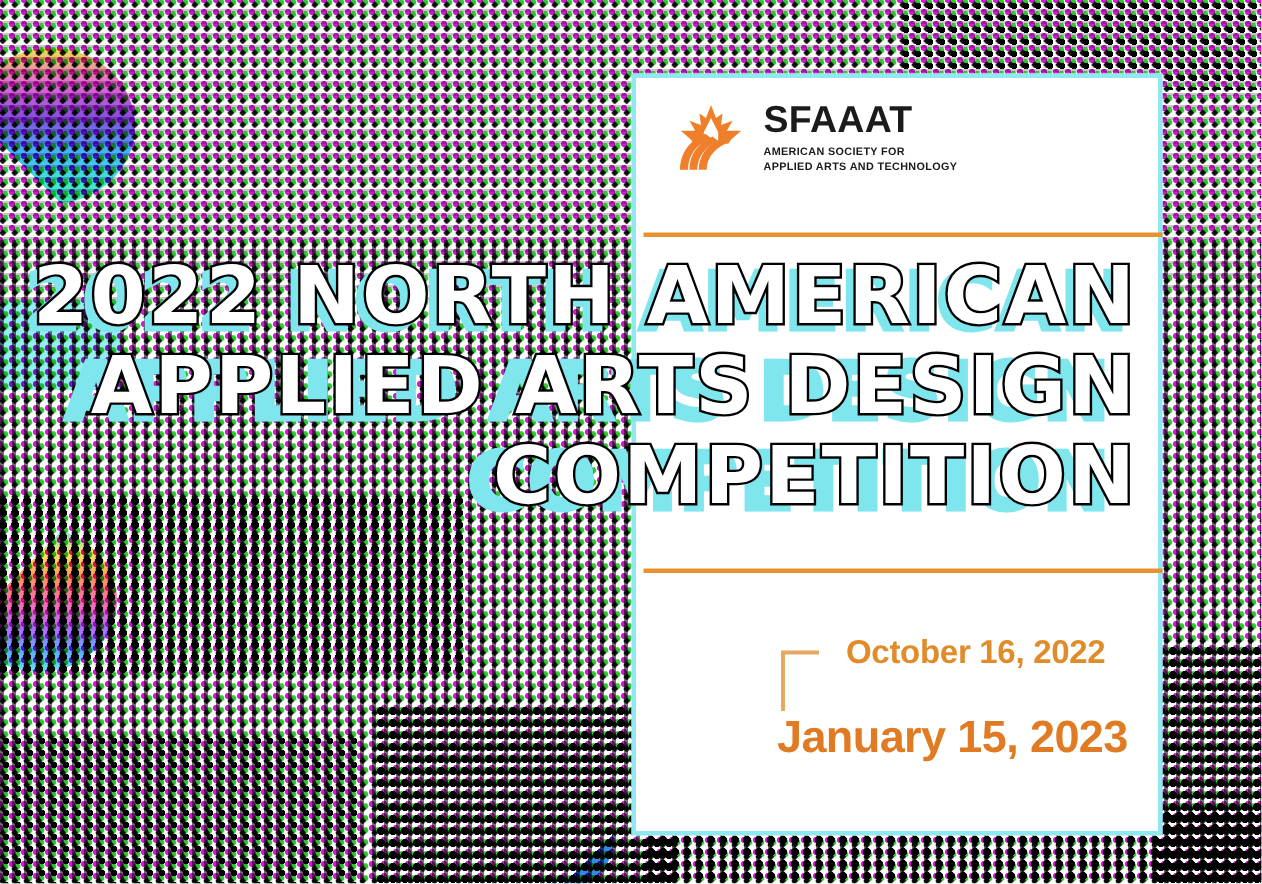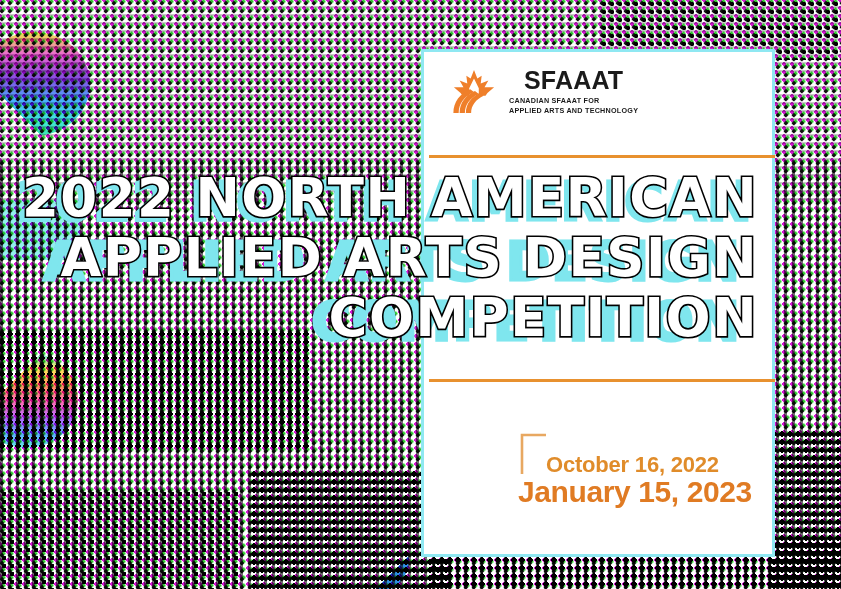--- a/index.html
+++ b/index.html
@@ -188,21 +188,20 @@
     display: block;
   }
   .logo-title {
     font-family: "Liberation Sans", sans-serif;
     font-weight: 700;
     font-size: 25px;
     letter-spacing: 0.2px;
     color: #1b1b1b;
     line-height: 1;
     margin: 0 0 3px 0;
-    text-align: center;
   }
   .logo-sub {
     font-family: "Liberation Sans", sans-serif;
     font-weight: 700;
     font-size: 7.2px;
     letter-spacing: 0.25px;
     color: #1b1b1b;
     line-height: 1.42;
     margin: 0;
     white-space: nowrap;
@@ -210,22 +209,22 @@
 
   
   .dates-block {
     position: absolute;
     left: 96px;
     top: 372px;
     width: 250px;
   }
   .date-top-row {
     display: flex;
-    align-items: flex-end;
-    gap: 0;
+    align-items: flex-start;
+    gap: 18px;
   }
   .corner-bracket {
     width: 26px;
     height: 44px;
     flex: none;
     display: block;
     margin-top: 8px;
   }
   .date-line-1 {
     font-family: "Liberation Sans", sans-serif;
@@ -343,21 +342,21 @@
         <g fill="#ef7f2a">
           <path d="M50 2 L57 20 L66 14 L64 30 L80 24 L72 38 L92 38 L78 50 L74 56 L60 56 L60 40 L50 20 Z"></path>
           <path d="M50 2 L43 20 L34 14 L36 30 L20 24 L28 38 L8 38 L22 50 L26 56 L40 56 L40 40 L50 20 Z"></path>
           <path d="M33 92 C33 72 45 58 62 50 L70 56 C54 64 44 76 44 92 Z"></path>
           <path d="M20 92 C20 70 33 55 52 46 L60 52 C42 60 31 74 31 92 Z"></path>
           <path d="M7 92 C7 68 21 51 42 42 L50 48 C30 57 18 72 18 92 Z"></path>
         </g>
       </svg>
       <div class="logo-text">
         <p class="logo-title">SFAAAT</p>
-        <p class="logo-sub">CANADIAN SFAAAT FOR</p>
+        <p class="logo-sub">AMERICAN SOCIETY FOR</p>
         <p class="logo-sub">APPLIED ARTS AND TECHNOLOGY</p>
       </div>
     </div>
 
     <div class="dates-block">
       <div class="date-top-row">
         <svg class="corner-bracket" viewBox="0 0 26 44" aria-hidden="true">
           <path d="M2 42 L2 3 L26 3" fill="none" stroke="#e8a861" stroke-width="2.6"></path>
         </svg>
         <span class="date-line-1">October 16, 2022</span>

